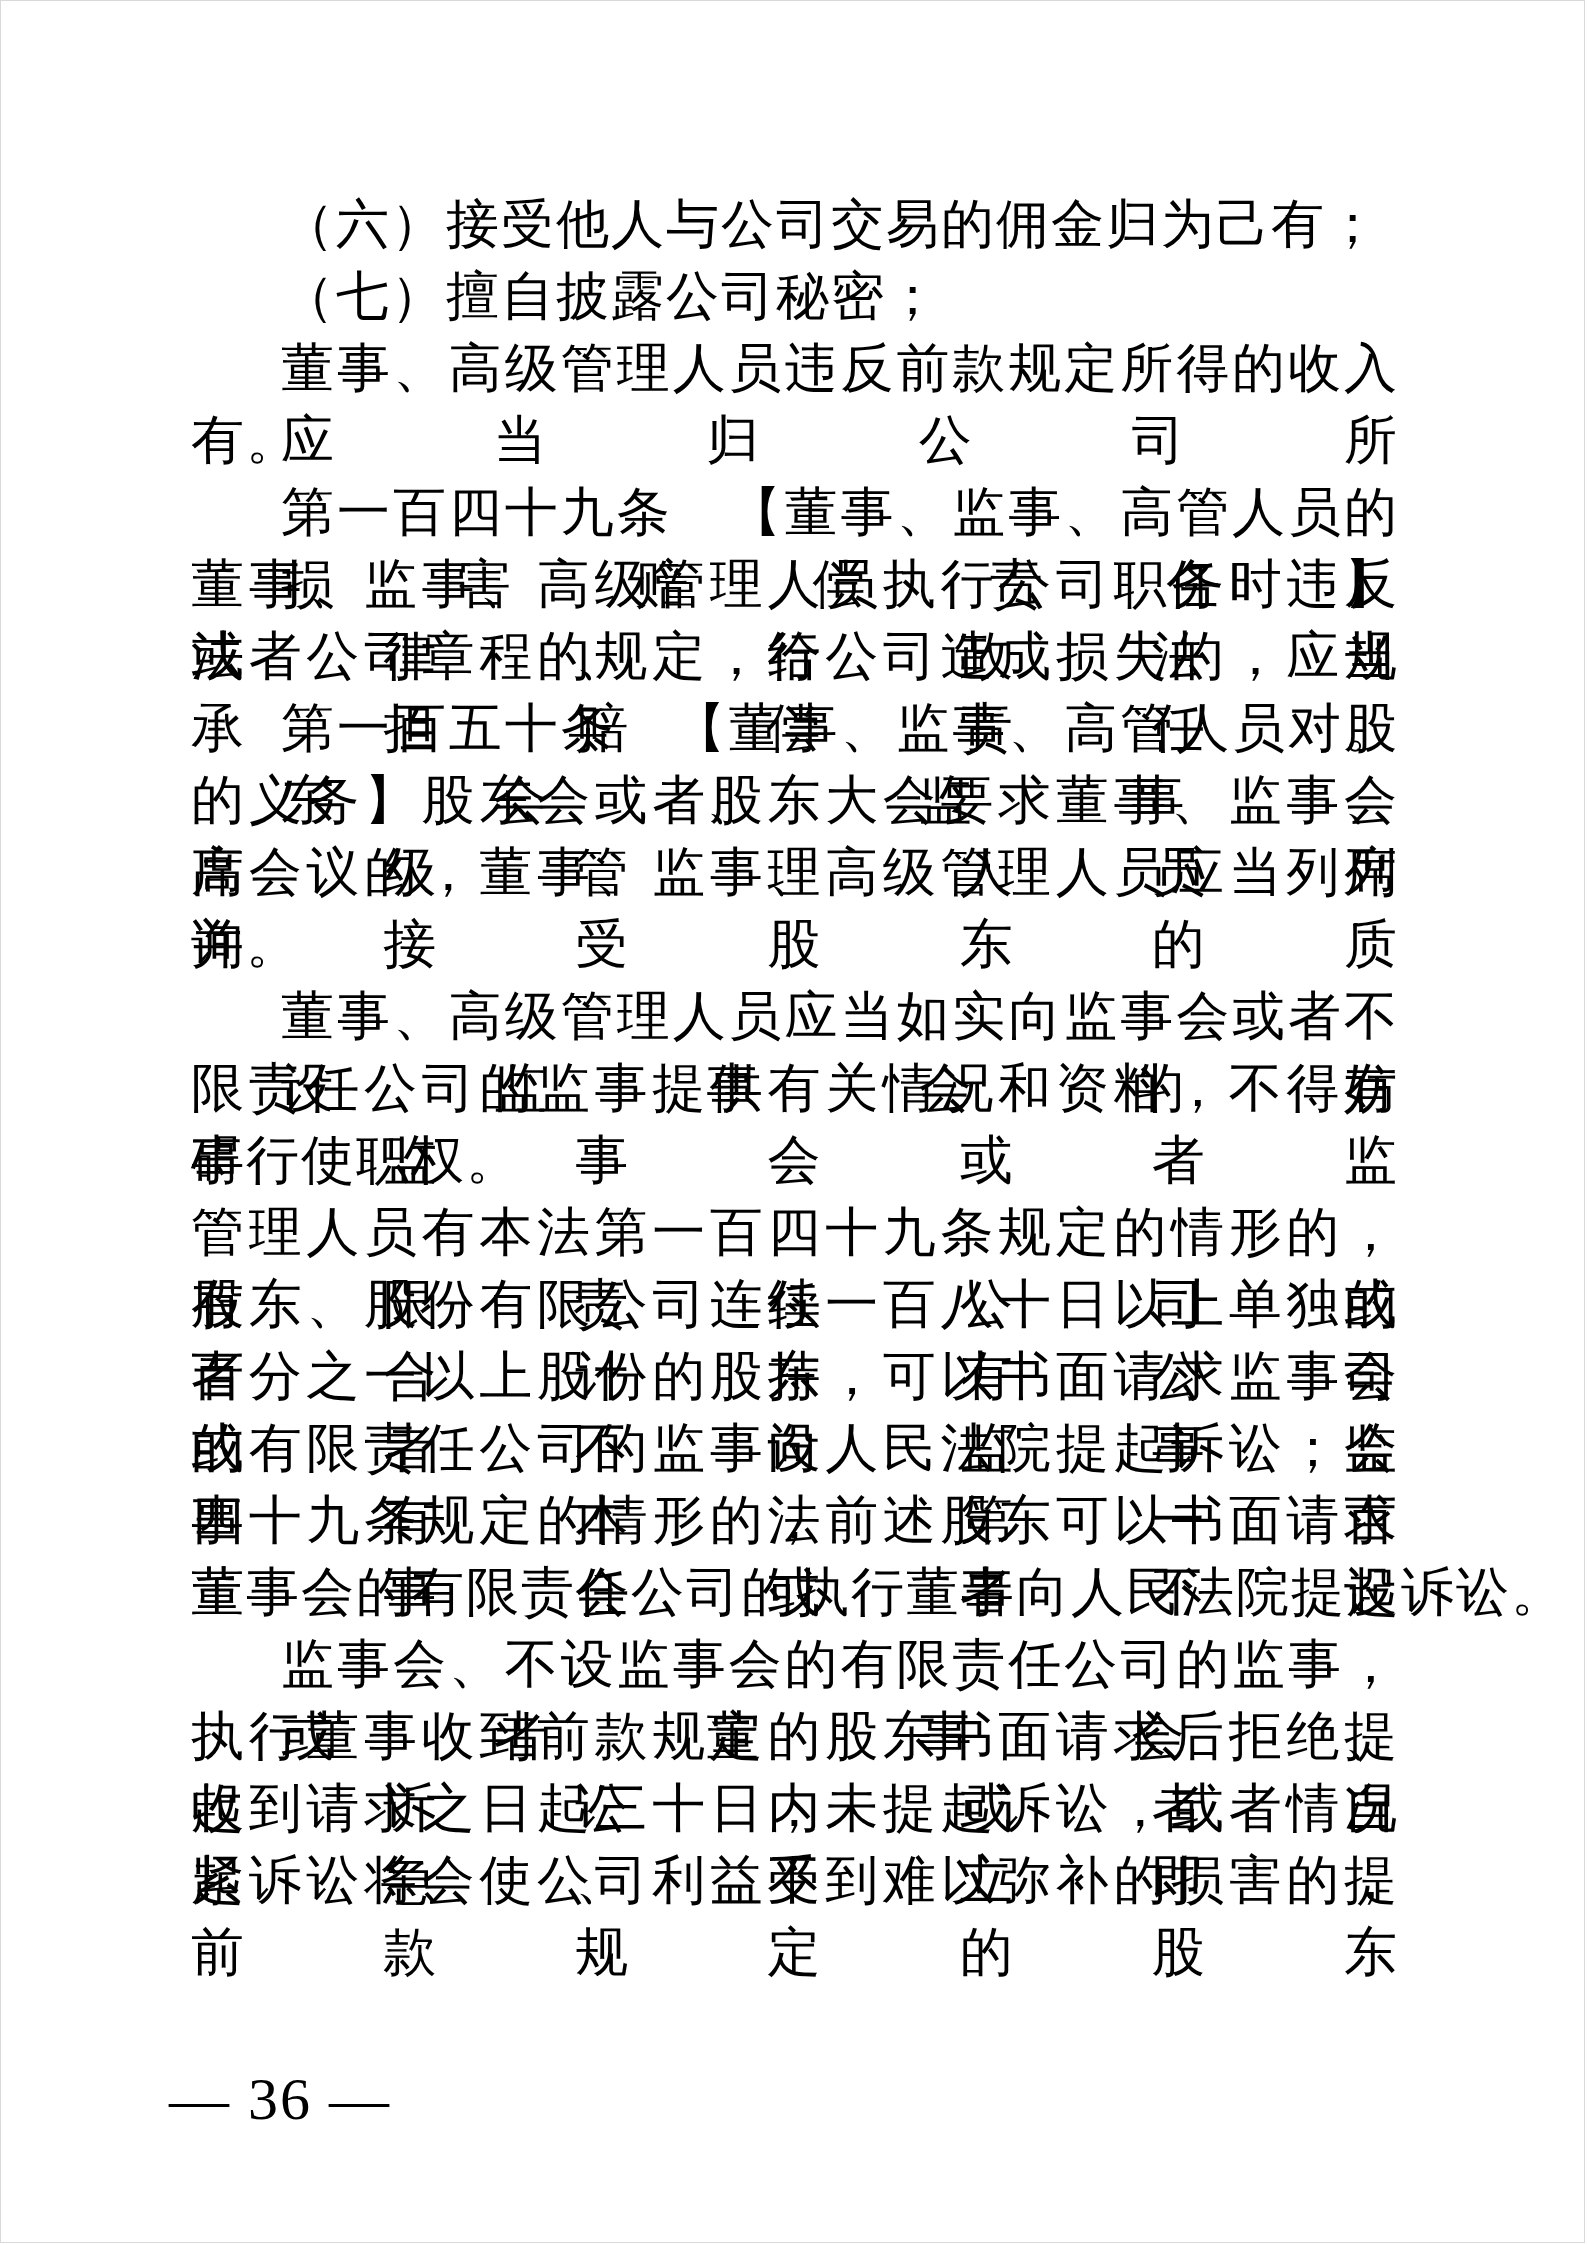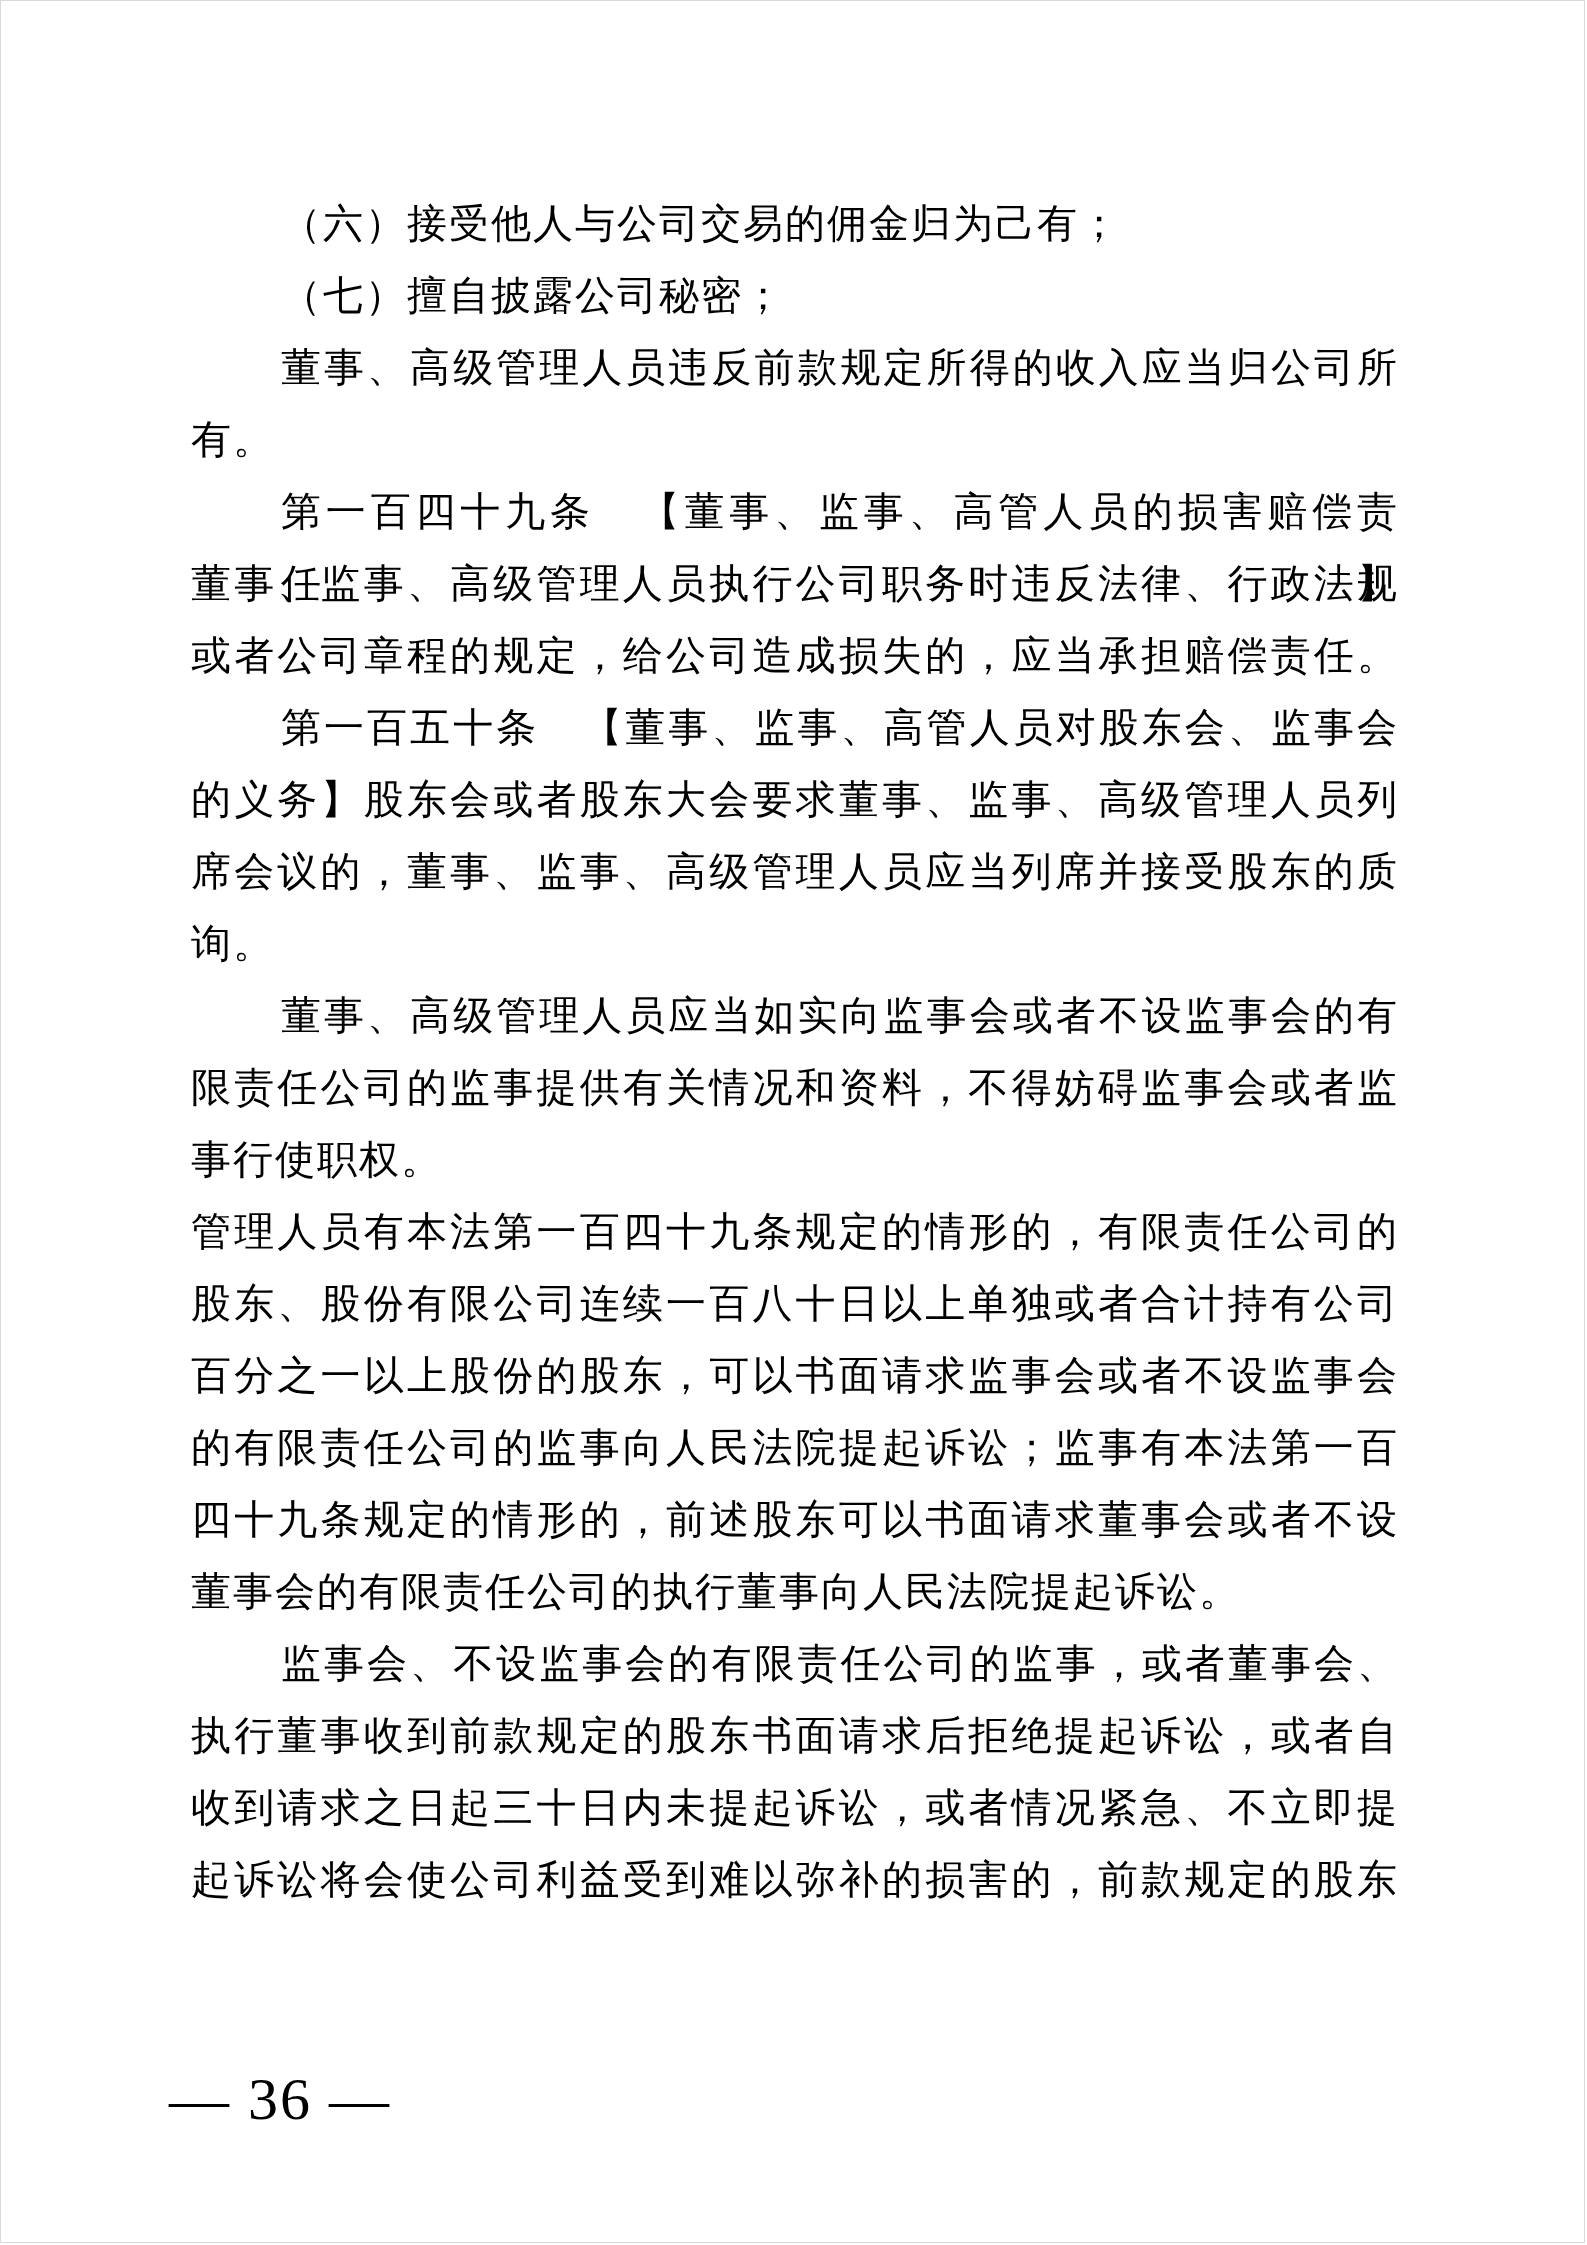--- a/index.html
+++ b/index.html
@@ -15,21 +15,21 @@
     border:1px solid #d9d9d9;
     box-sizing:border-box;
   }
   .content{
     position:absolute;
     left:190px;top:187px;width:1208px;
     color:#000000;
   }
   .ln{
     height:72px;line-height:72px;
-    font-size:40px;
+    font-size:53px;
     letter-spacing:2px;
     white-space:nowrap;
   }
   .ln.j{
     white-space:normal;
     text-align:justify;
     text-align-last:justify;
     text-justify:inter-ideograph;
   }
   .ln.ind{

